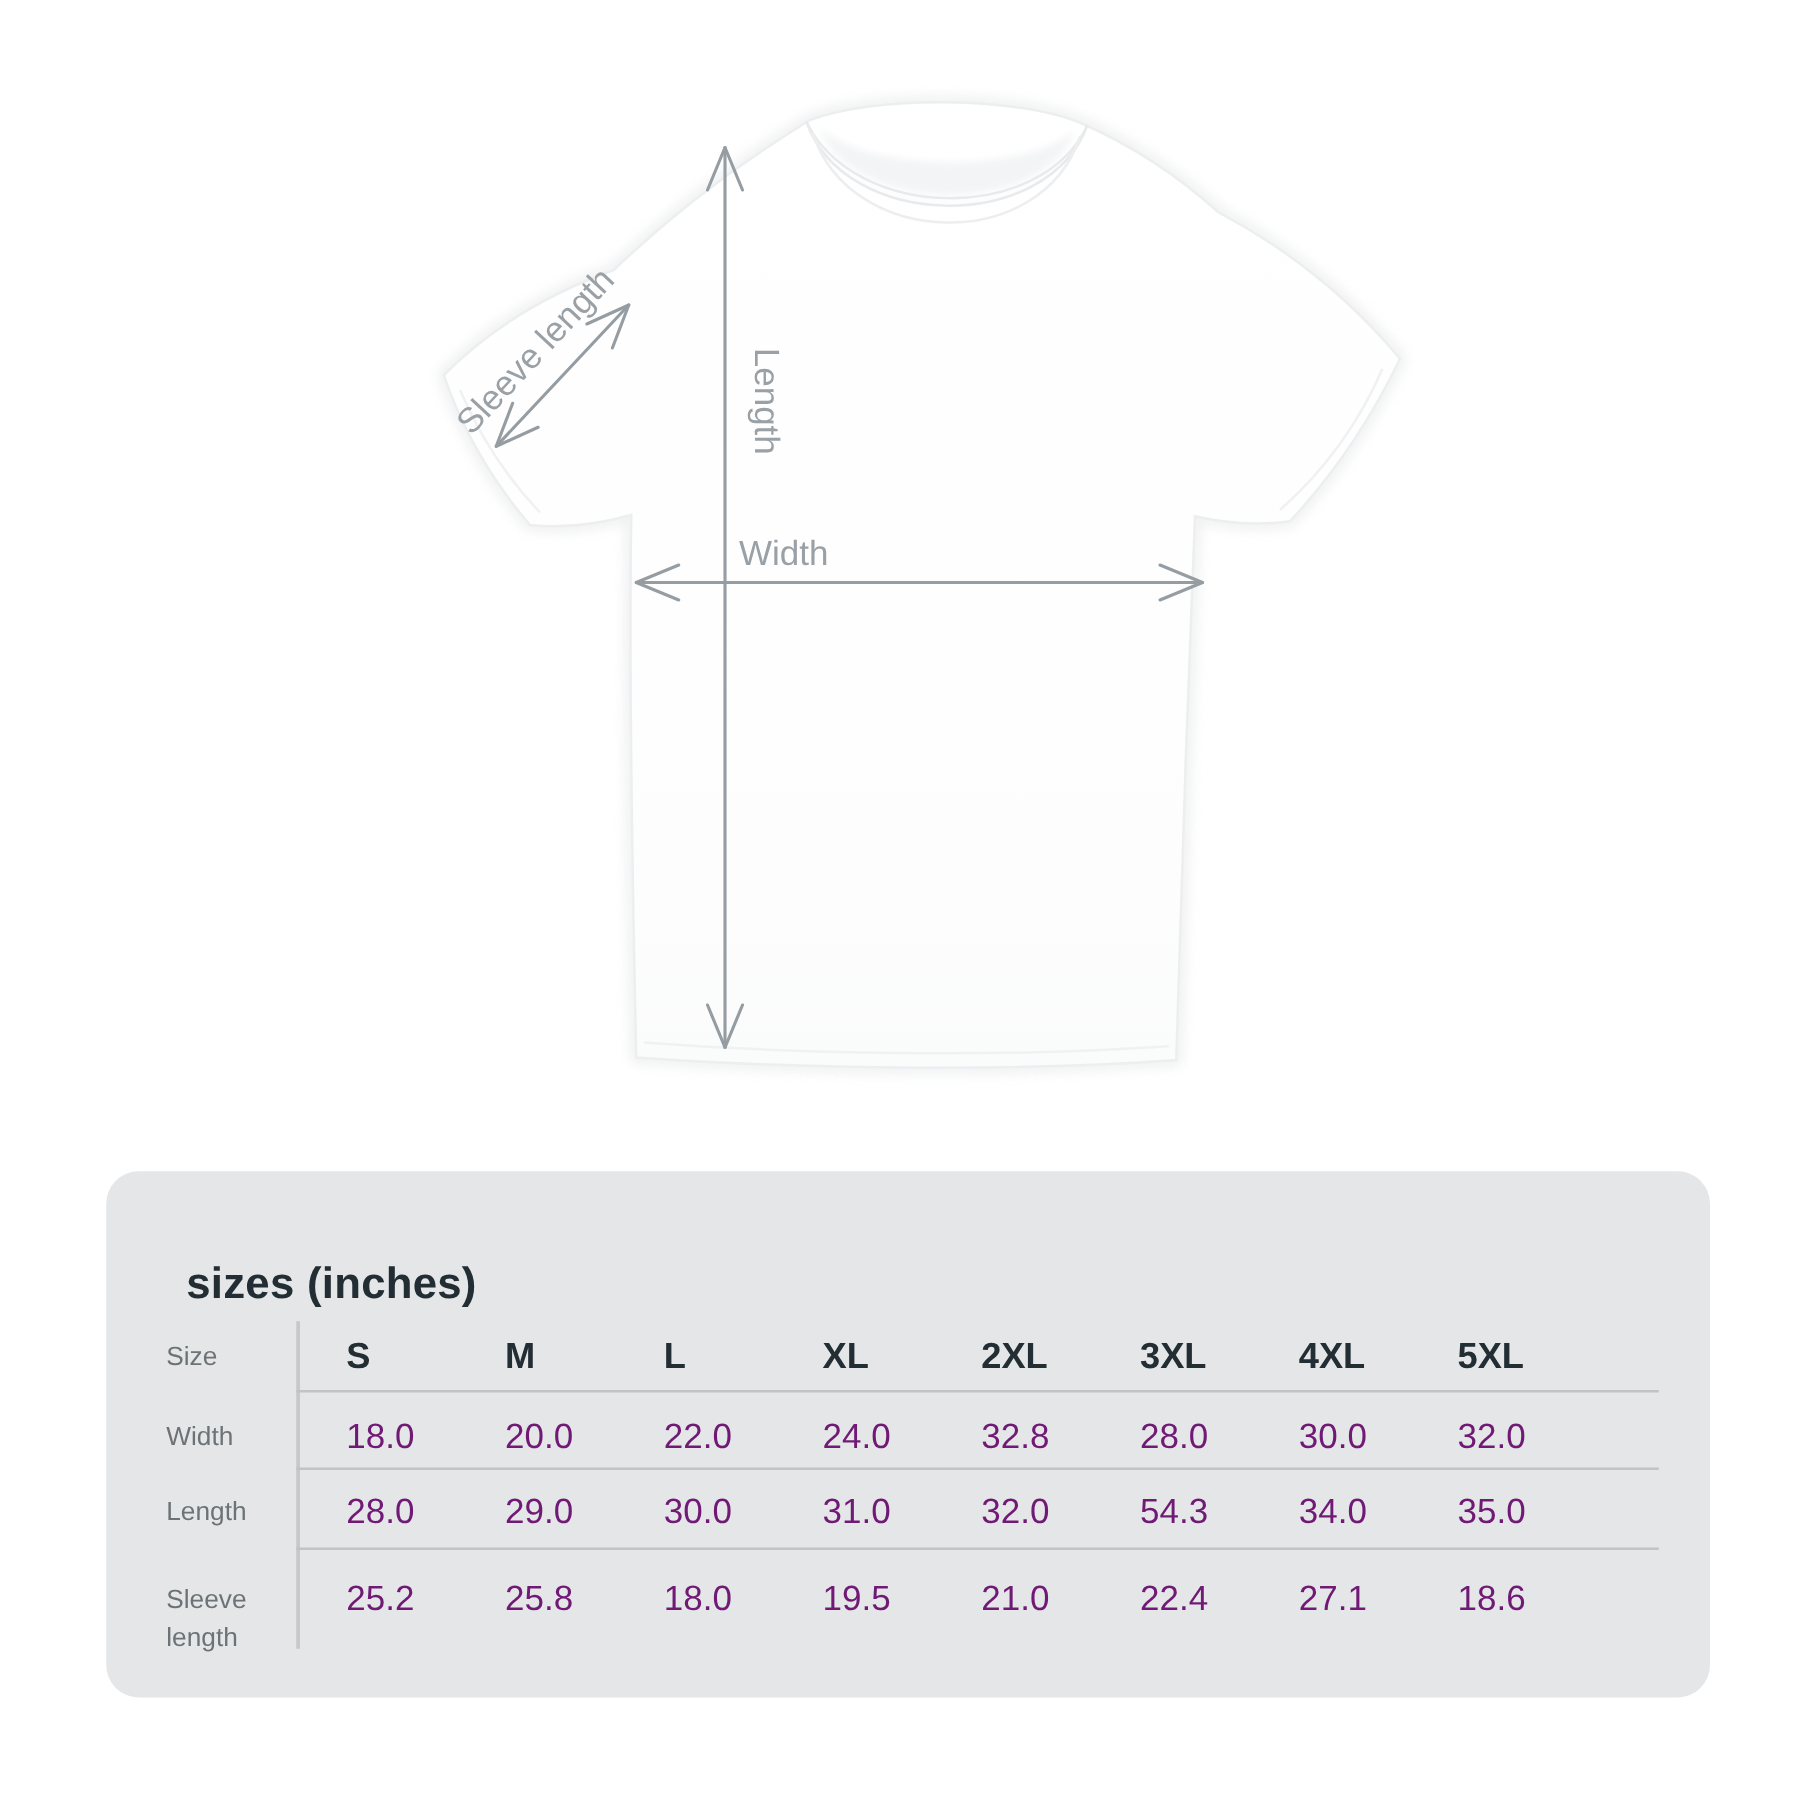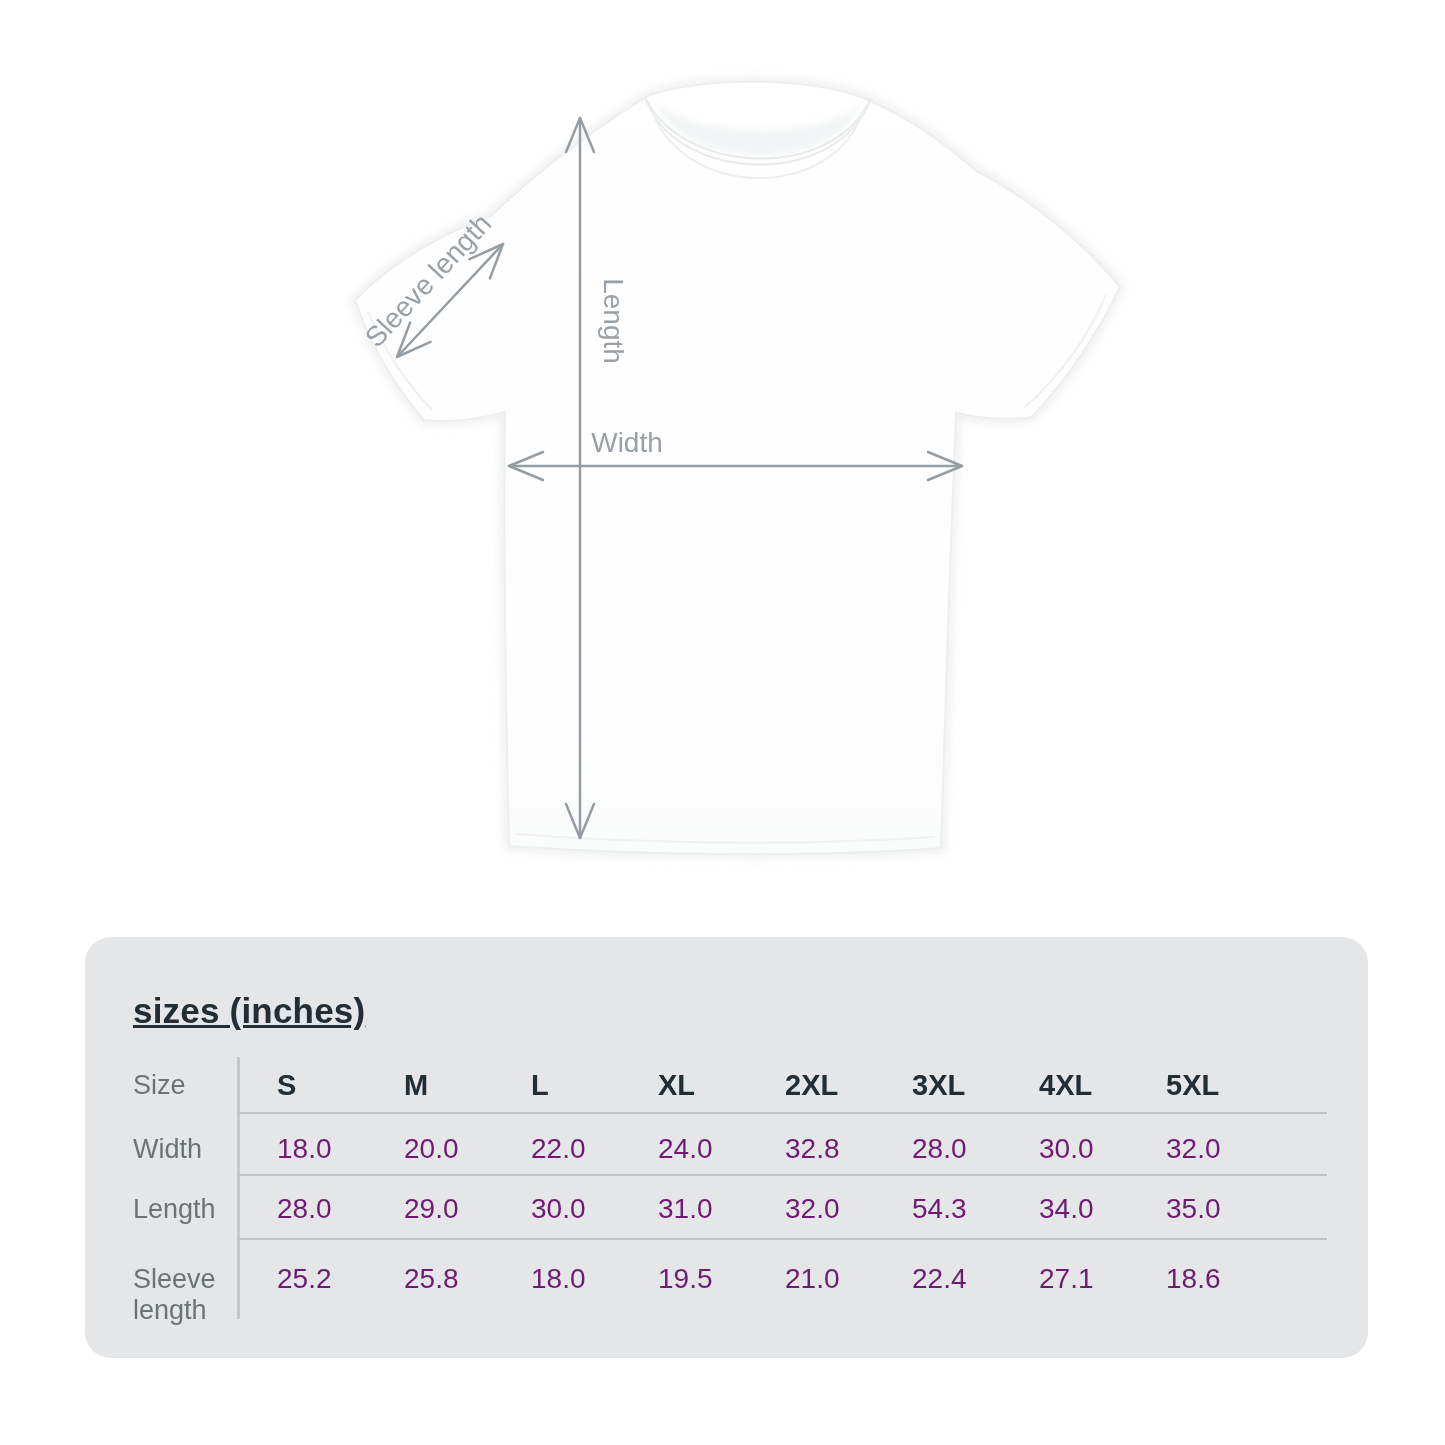--- a/index.html
+++ b/index.html
@@ -22,39 +22,38 @@
   #size-panel{
     position:absolute;
     left:85px;top:937px;
     width:1283px;height:421px;
     background:#e4e6e8;
     border-radius:26px;
   }
   .panel-title{
     position:absolute;
     left:48px;top:54px;
-    margin:0;
+    margin:16px;
     font-size:35px;
     font-weight:bold;
     color:#222d34;
     letter-spacing:.2px;
-    text-decoration:underline;
   }
   .trow{
     position:absolute;
     left:0;width:100%;
     display:grid;
     grid-template-columns:104px repeat(8,127px);
     padding-left:48px;
     box-sizing:border-box;
   }
   .cell{white-space:nowrap;}
   .cell.rlabel{
     color:#6c7377;
-    font-size:27px;
+    font-size:21px;
     line-height:31px;
     white-space:normal;
   }
   .cell.chead{
     color:#222d34;
     font-size:29px;
     font-weight:bold;
     padding-left:40px;
     line-height:30px;
   }

